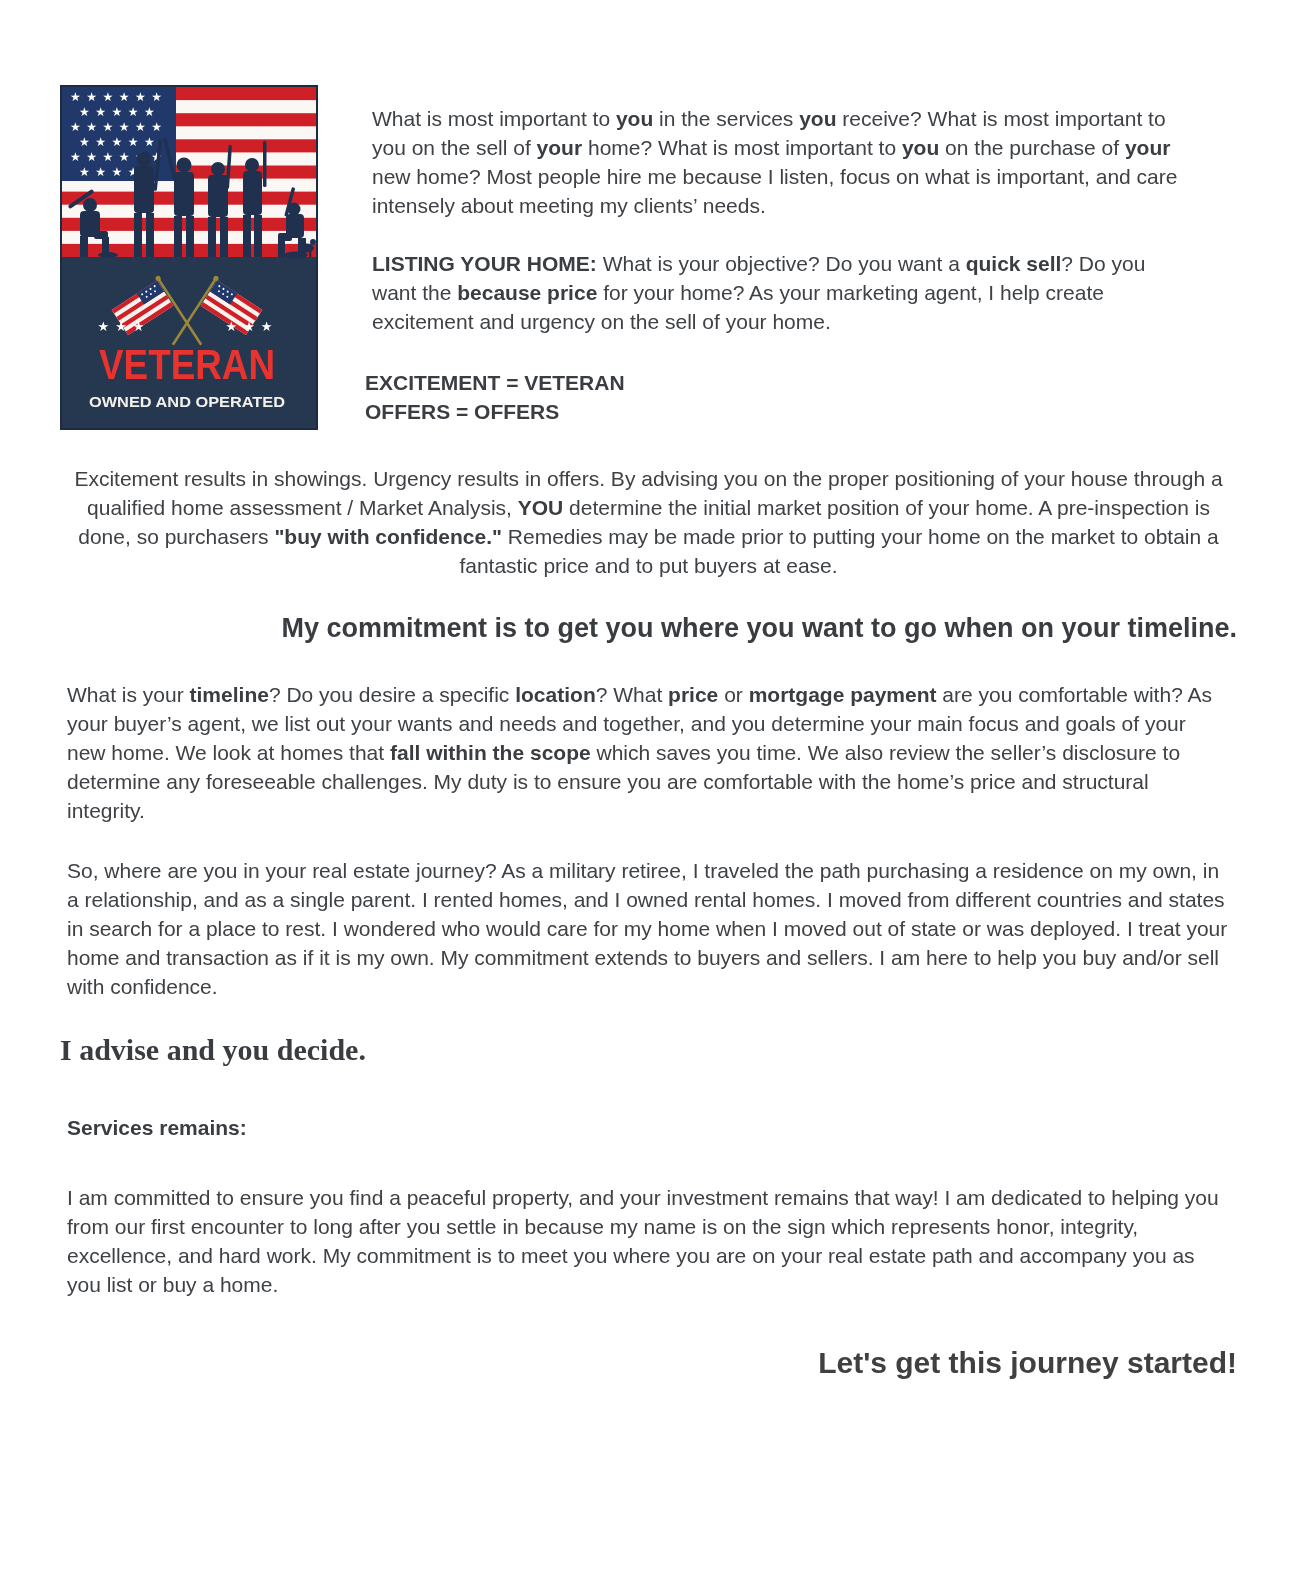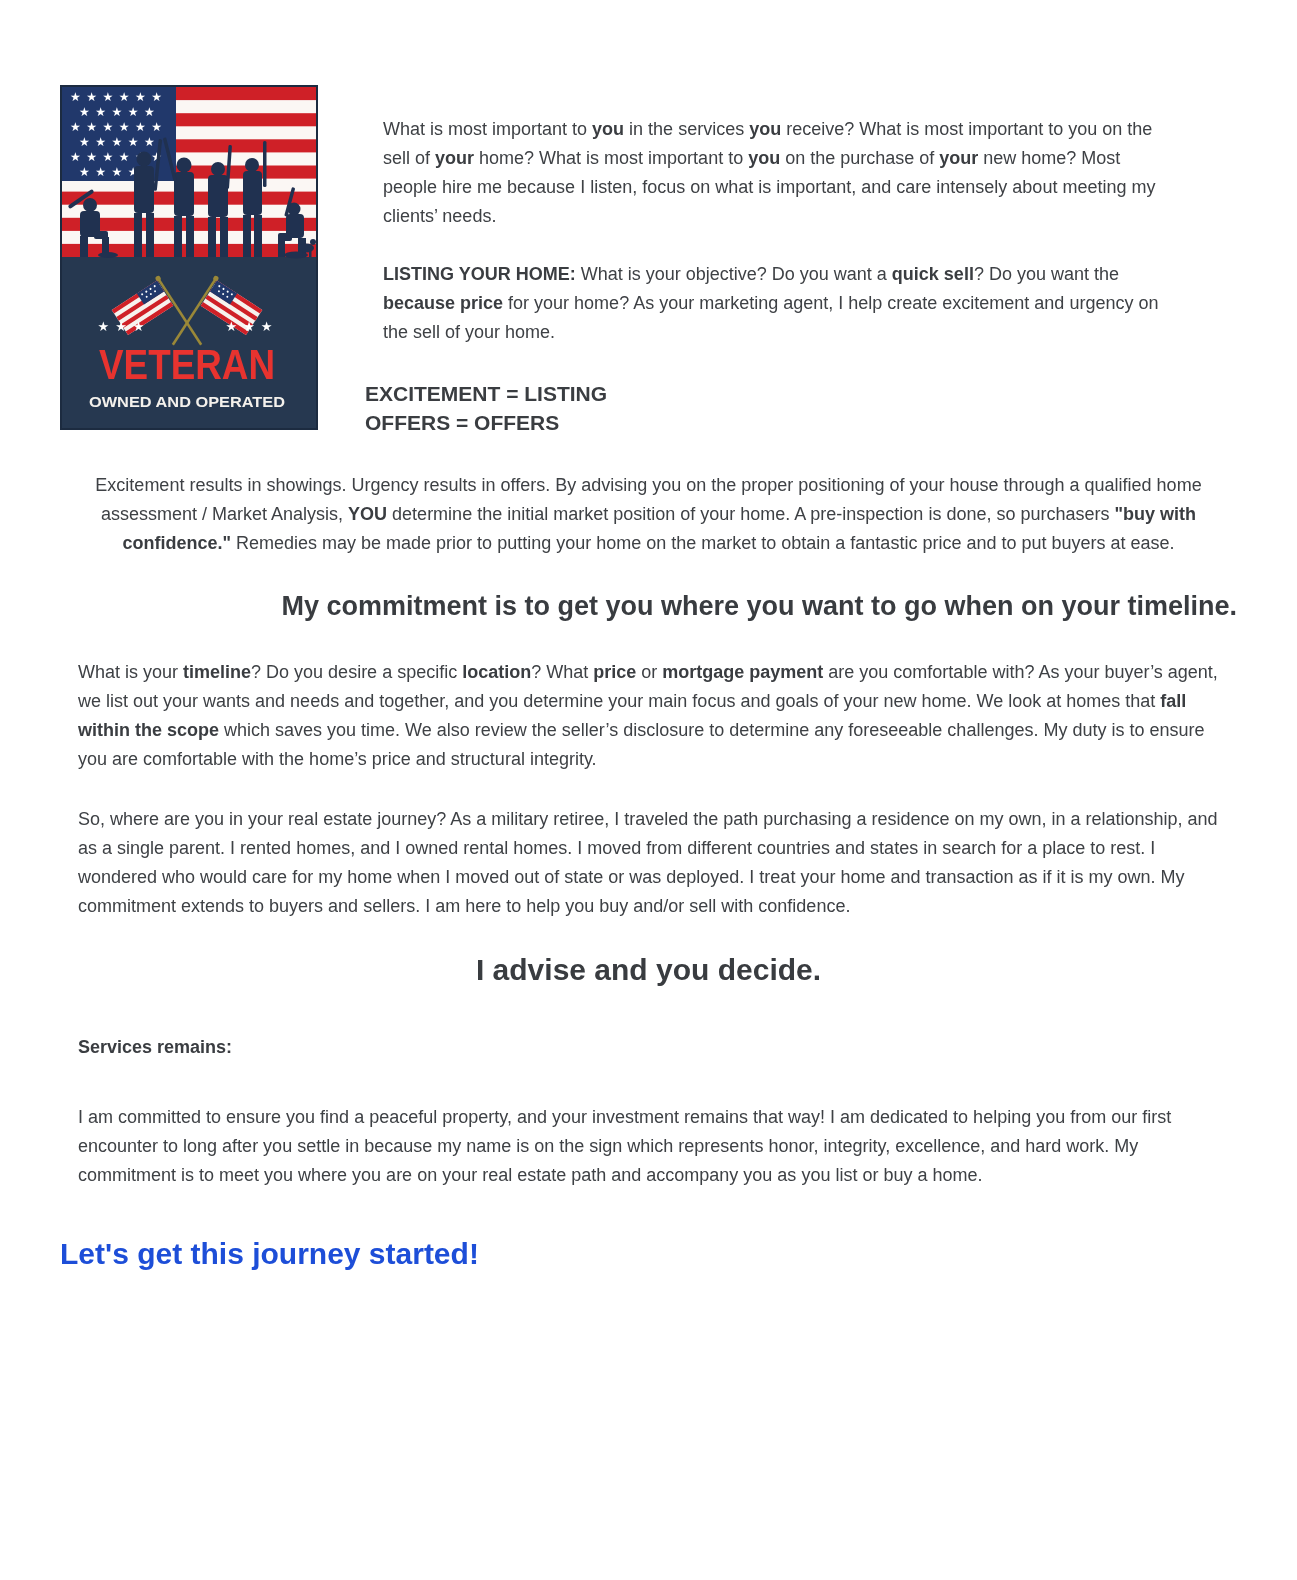--- a/index.html
+++ b/index.html
@@ -9,52 +9,52 @@
     font-family:"Liberation Sans", sans-serif;
     color:#3e4145;
   }
   .page { box-sizing:border-box; width:1297px; height:1580px; padding:85px 60px 0 60px; }
 
   
   .hero { display:flex; gap:47px; align-items:flex-start; }
   .badge-wrap { flex:none; width:258px; height:345px; }
   .hero-text { width:832px; padding-top:12px; }
 
-  p, .para { margin:18px; font-size:18px; line-height:29px; }
+  p, .para { margin:7px; font-size:21px; line-height:29px; }
   .para b, .bold { font-weight:bold; color:#3a3d41; }
 
   .p-gap   { margin-top:29px; }
   .equations { margin-top:32px; font-weight:bold; color:#3a3d41; font-size:21px; line-height:29px; }
 
   
   .main-p1 { margin-top:34px;text-align:center; }
   .h1 {
     margin:31px 0 0 0; text-align:right;
     font-size:27px; line-height:34px; font-weight:bold; color:#393c40;
   }
   .main-p2 { margin-top:35px; }
   .main-p3 { margin-top:31px; }
   .h2 {
-    margin:30px 0 0 0; text-align:center;
-    font-size:30px; line-height:38px; font-weight:bold; color:#393c40;
+    margin:30px 0 0 0; 
+    font-size:30px; line-height:38px; font-weight:bold; color:#393c40;font-family:Liberation Serif, serif;
   }
   .services-label { margin-top:44px; font-weight:bold; color:#3a3d41; }
   ul.services { list-style:none; margin:41px 0 0 0; padding:0; }
   ul.services li {
     position:relative; padding-left:88px;
     font-weight:bold; color:#3a3d41; font-size:21px; line-height:31px;
   }
   ul.services li::before {
     content:"\2022"; position:absolute; left:52px; top:0;
     font-size:23px; line-height:31px;
   }
   .main-p4 { margin-top:22px; }
   .h3 {
-    margin:45px 0 0 0; text-align:left;
-    font-size:30px; line-height:38px; font-weight:bold; color:#1d4ed8;
+    margin:45px 0 0 0; text-align:right;
+    font-size:30px; line-height:38px; font-weight:bold; color:#404040;
   }
 </style>
 </head>
 <body>
 
 <div class="page">
 
   <div class="hero">
 
     <div class="badge-wrap">
@@ -197,21 +197,21 @@
 
         <text x="127" y="294" text-anchor="middle" fill="#e8332f" font-family="'Liberation Sans', sans-serif" font-size="42" font-weight="bold" textLength="176" lengthAdjust="spacingAndGlyphs">VETERAN</text>
         <text x="127" y="322" text-anchor="middle" fill="#f4f1ec" font-family="'Liberation Sans', sans-serif" font-size="14.5" font-weight="bold" textLength="196" lengthAdjust="spacingAndGlyphs">OWNED AND OPERATED</text>
       </svg>
     </div>
 
     <div class="hero-text">
       <p class="para"><span>What is most important to </span><b>you</b><span> in the services </span><b>you</b><span> receive? What is most important to you on the sell of </span><b>your</b><span> home? What is most important to </span><b>you</b><span> on the purchase of </span><b>your</b><span> new home? Most people hire me because I listen, focus on what is important, and care intensely about meeting my clients’ needs.</span></p>
       <p class="para p-gap"><b>LISTING YOUR HOME:</b><span> What is your objective? Do you want a </span><b>quick sell</b><span>? Do you want the </span><b>because price</b><span> for your home? As your marketing agent, I help create excitement and urgency on the sell of your home.</span></p>
       <div class="equations">
-        <div>EXCITEMENT = LISTING</div>
+        <div>EXCITEMENT = VETERAN</div>
         <div>OFFERS = OFFERS</div>
       </div>
     </div>
   </div>
 
   <p class="para main-p1"><span>Excitement results in showings. Urgency results in offers. By advising you on the proper positioning of your house through a qualified home assessment / Market Analysis, </span><b>YOU</b><span> determine the initial market position of your home. A pre-inspection is done, so purchasers </span><b>"buy with confidence."</b><span> Remedies may be made prior to putting your home on the market to obtain a fantastic price and to put buyers at ease.</span></p>
 
   <h2 class="h1">My commitment is to get you where you want to go when on your timeline.</h2>
 
   <p class="para main-p2"><span>What is your </span><b>timeline</b><span>? Do you desire a specific </span><b>location</b><span>? What </span><b>price</b><span> or </span><b>mortgage payment</b><span> are you comfortable with? As your buyer’s agent, we list out your wants and needs and together, and you determine your main focus and goals of your new home. We look at homes that </span><b>fall within the scope</b><span> which saves you time. We also review the seller’s disclosure to determine any foreseeable challenges. My duty is to ensure you are comfortable with the home’s price and structural integrity.</span></p>

